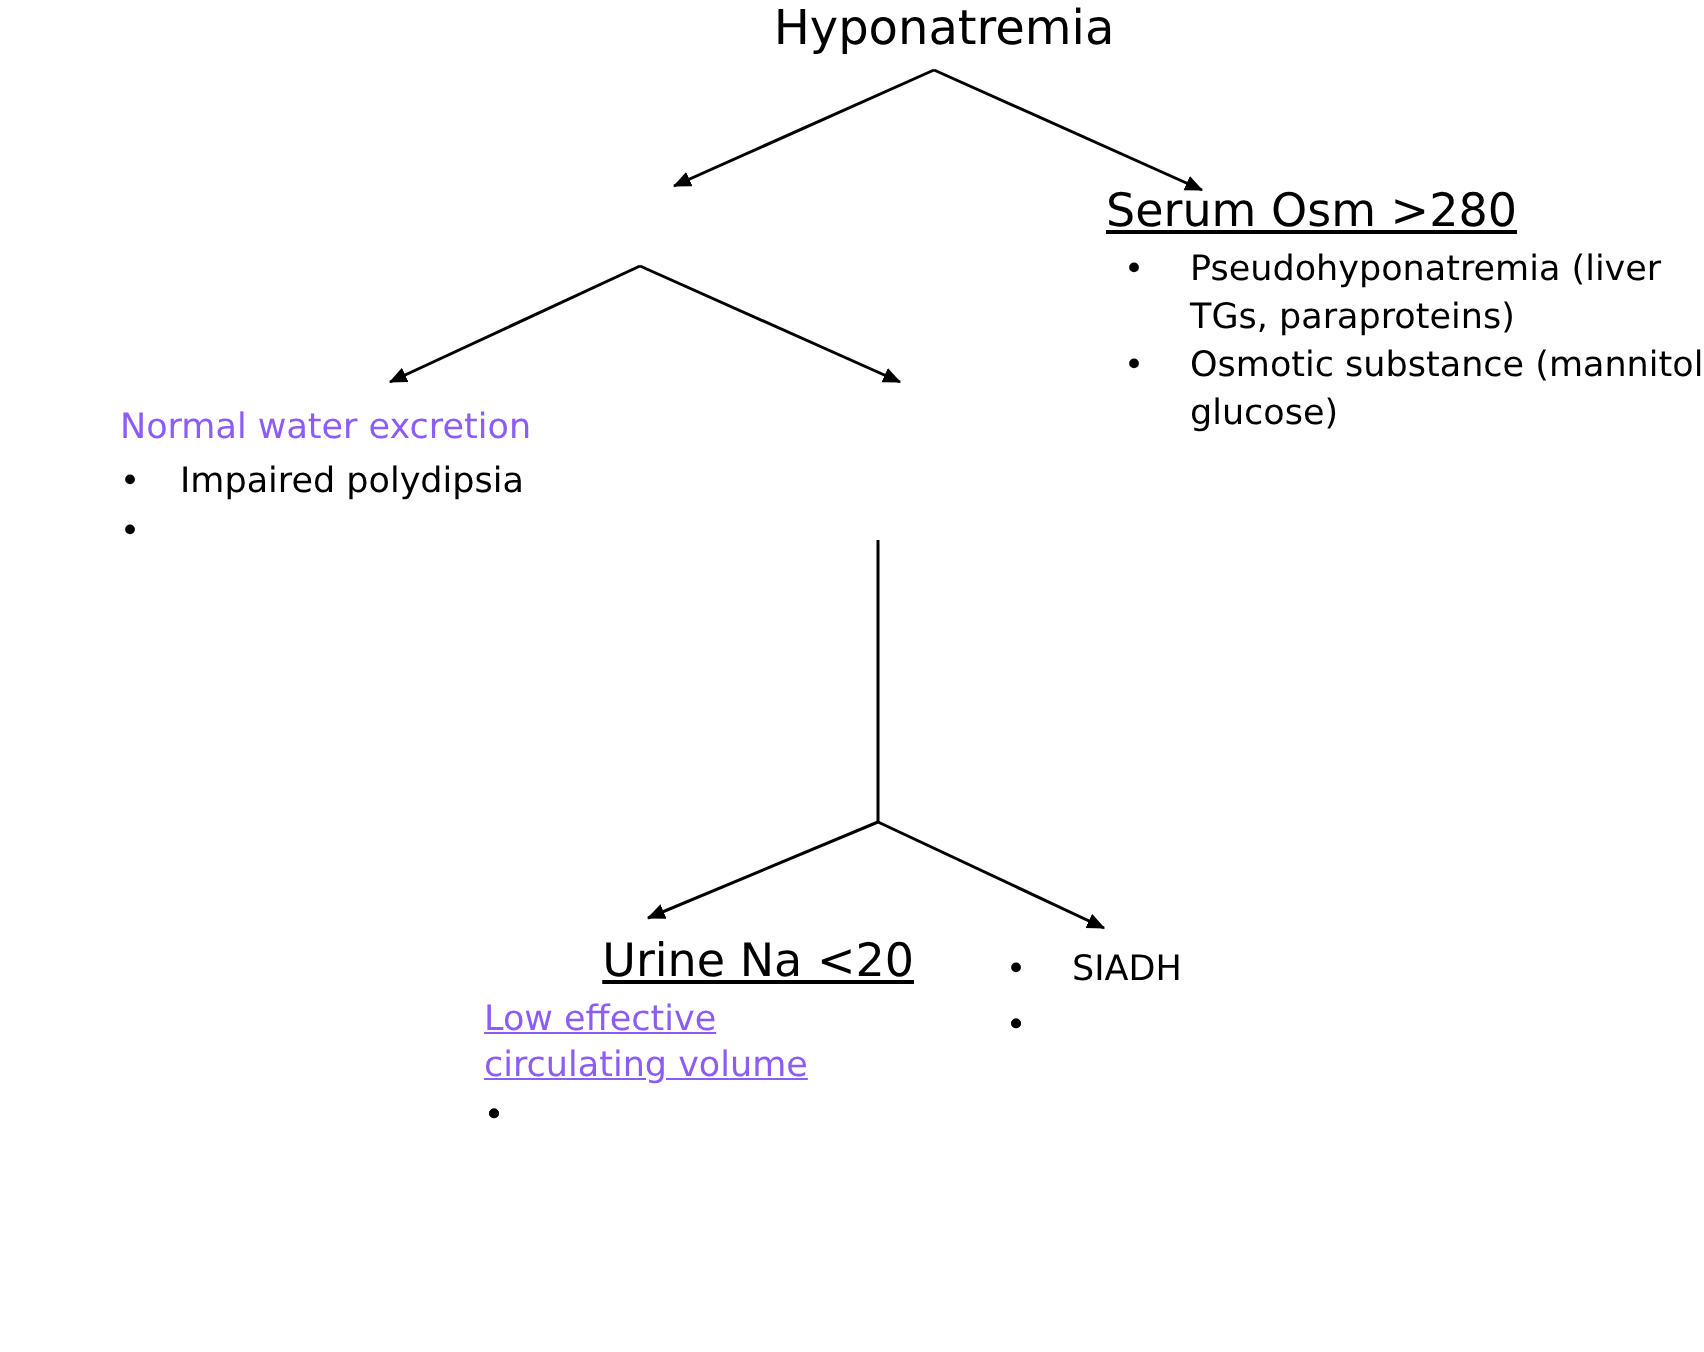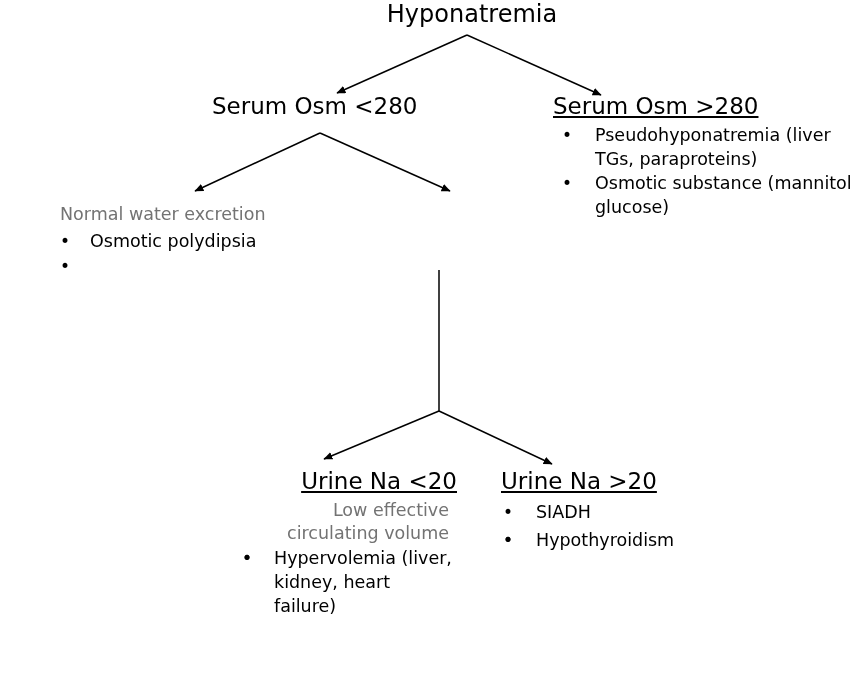--- a/index.html
+++ b/index.html
@@ -42,21 +42,21 @@
     white-space: nowrap;
   }
   .node-title.underlined {
     text-decoration: underline;
     text-underline-offset: 2px;
   }
 
   .node-sub {
     font-size: 17.5px;
     line-height: 1.32;
-    color: #737373;
+    color: #8b5cf6;
   }
 
   .bullet-list {
     list-style: none;
     margin: 0;
     padding: 0;
     font-size: 17.5px;
     line-height: 1.35;
     color: #000000;
   }
@@ -122,22 +122,23 @@
 
   
   #node-urine-na-low {
     left: 225px;
     top: 468px;
     width: 215px;
   }
   #node-urine-na-low .node-title { text-align: right; }
   #node-urine-na-low .node-sub {
     margin-top: 4px;
-    text-align: right;
+    text-align: left;
     padding-right: 8px;
+    text-decoration: underline;
   }
   #node-urine-na-low .bullet-list { margin-top: 2px; }
   #node-urine-na-low .bullet-list li { padding-left: 32px; }
   #node-urine-na-low .bullet-marker { left: 0px; }
 
   
   #node-urine-na-high {
     left: 484px;
     top: 468px;
     width: 275px;
@@ -167,76 +168,70 @@
     <line x1="422" y1="270" x2="422" y2="411" stroke="#000000" stroke-width="1.5"></line>
 
     <line x1="422" y1="411" x2="307" y2="459" stroke="#000000" stroke-width="1.5" marker-end="url(#arrowhead)"></line>
     <line x1="422" y1="411" x2="535" y2="464" stroke="#000000" stroke-width="1.5" marker-end="url(#arrowhead)"></line>
   </svg>
 
   <div class="node" id="node-root">
     <div class="node-title">Hyponatremia</div>
   </div>
 
-  <div class="node" id="node-serum-low">
-    <div class="node-title">Serum Osm &lt;280</div>
-  </div>
 
   <div class="node" id="node-serum-high">
     <div class="node-title underlined">Serum Osm &gt;280</div>
     <ul class="bullet-list">
       <li>
         <span class="bullet-marker">•</span>
         <span class="bullet-text">Pseudohyponatremia (liver TGs, paraproteins)</span>
       </li>
       <li>
         <span class="bullet-marker">•</span>
         <span class="bullet-text">Osmotic substance (mannitol, glucose)</span>
       </li>
     </ul>
   </div>
 
   <div class="node" id="node-urine-osm-low">
     <div class="node-sub">Normal water excretion</div>
     <ul class="bullet-list">
       <li>
         <span class="bullet-marker">•</span>
-        <span class="bullet-text">Osmotic polydipsia</span>
+        <span class="bullet-text">Impaired polydipsia</span>
       </li>
       <li>
         <span class="bullet-marker">•</span>
       </li>
     </ul>
   </div>
 
 
   <div class="node" id="node-urine-na-low">
     <div class="node-title underlined">Urine Na &lt;20</div>
     <div class="node-sub">Low effective circulating volume</div>
     <ul class="bullet-list">
       <li>
         <span class="bullet-marker">•</span>
       </li>
       <li>
         <span class="bullet-marker">•</span>
-        <span class="bullet-text">Hypervolemia (liver, kidney, heart failure)</span>
       </li>
     </ul>
   </div>
 
   <div class="node" id="node-urine-na-high">
-    <div class="node-title underlined">Urine Na &gt;20</div>
     <ul class="bullet-list">
       <li>
         <span class="bullet-marker">•</span>
         <span class="bullet-text">SIADH</span>
       </li>
       <li>
         <span class="bullet-marker">•</span>
       </li>
       <li>
         <span class="bullet-marker">•</span>
-        <span class="bullet-text">Hypothyroidism</span>
       </li>
     </ul>
   </div>
 
 </div>
 
 </body></html>

